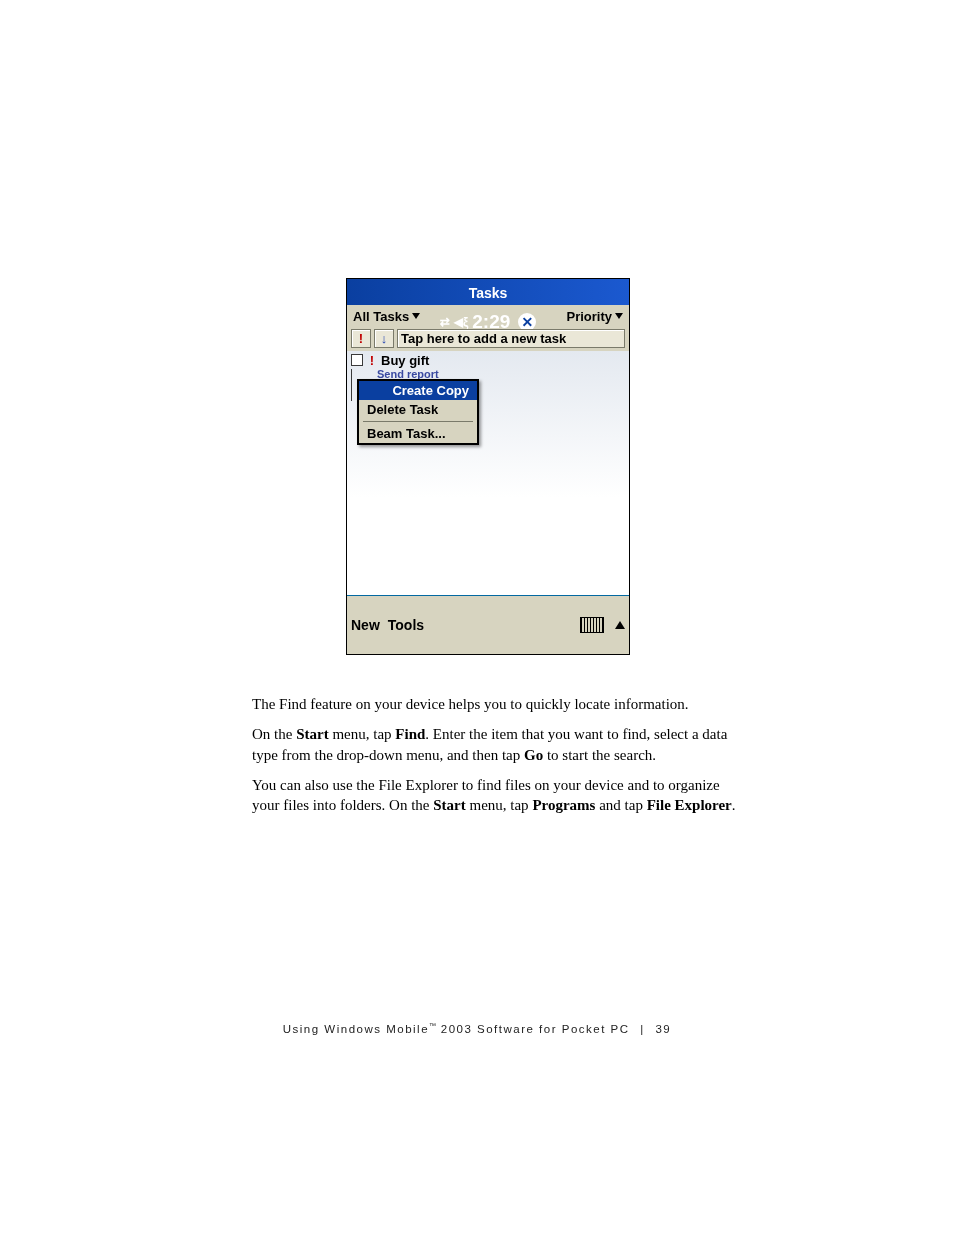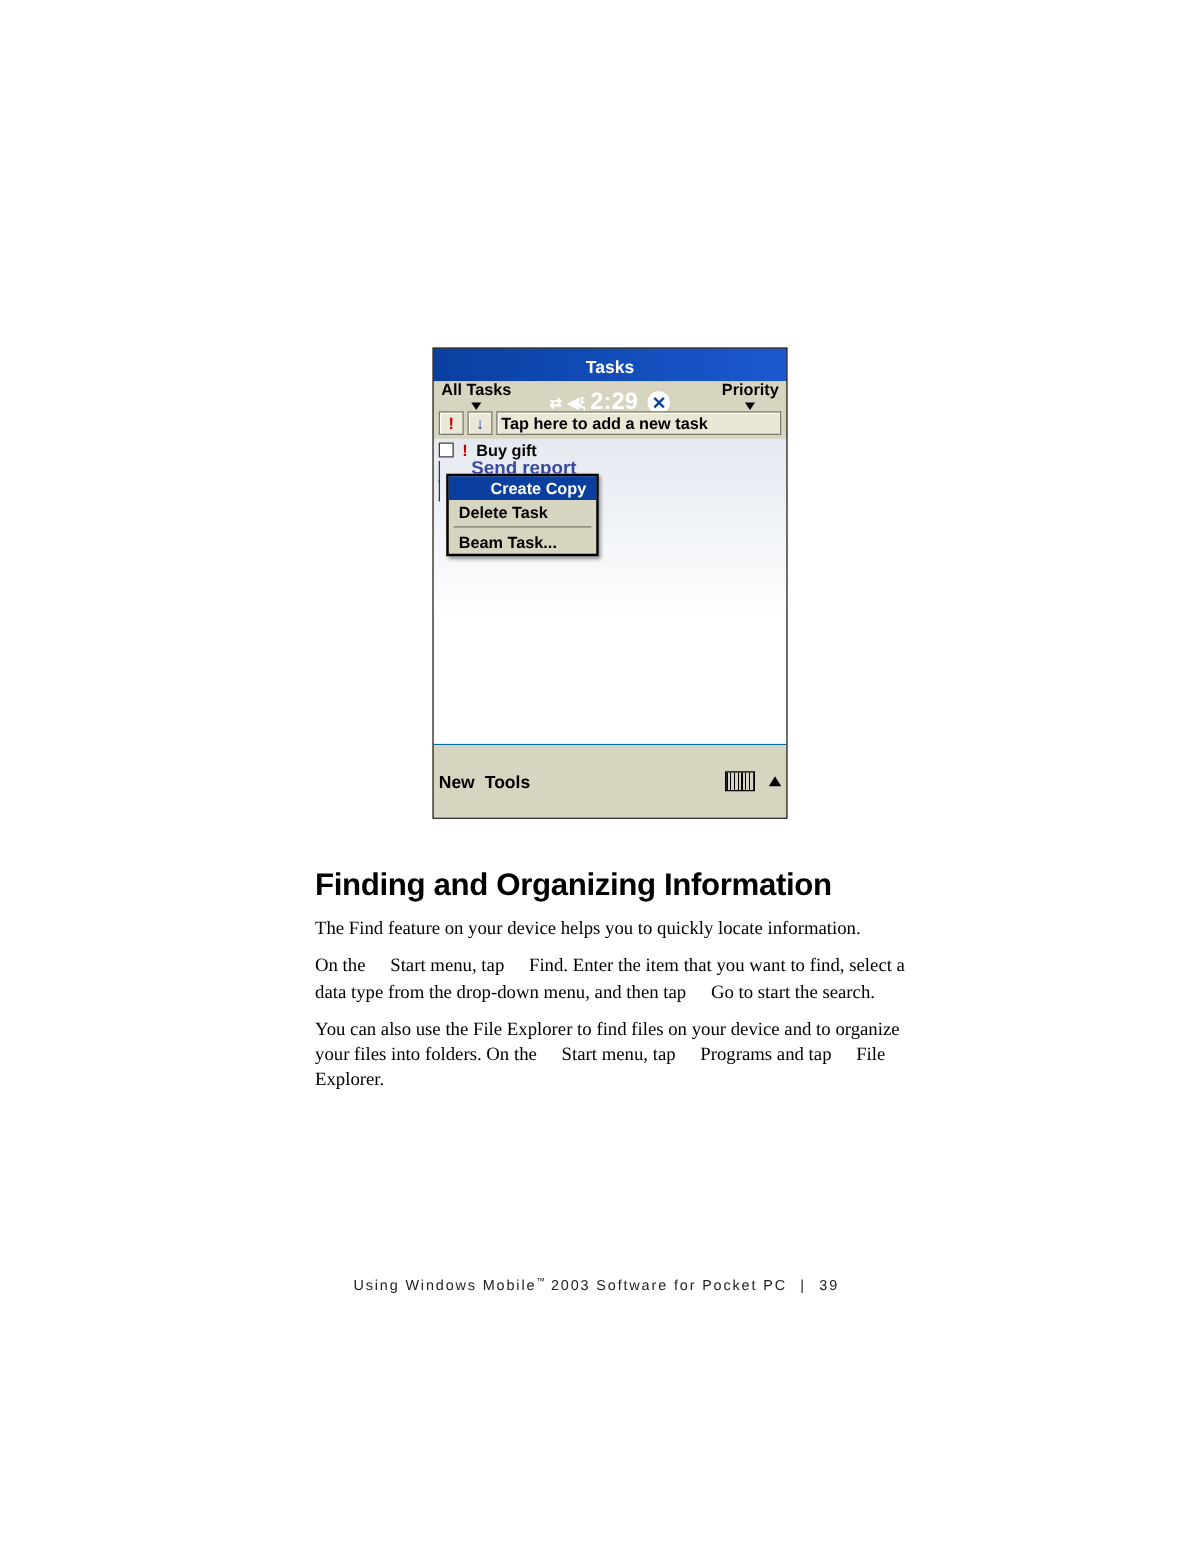--- a/index.html
+++ b/index.html
@@ -76,21 +76,21 @@
     background: #d7d4c0;
     height: 22px;
     display:flex;
     align-items:center;
     padding: 0 6px;
     font-weight:bold;
     color:#000;
     font-size:13px;
     justify-content: space-between;
   }
-  .filterbar .drop { display:flex; align-items:center; gap:3px;flex-direction:column; }
+  .filterbar .drop { display:flex; align-items:center; gap:3px; }
   .drop-arrow {
     width:0; height:0;
     border-left:4px solid transparent;
     border-right:4px solid transparent;
     border-top:6px solid #000;
   }
   .newtask-row {
     background:#d7d4c0;
     padding: 2px 4px 3px 4px;
     display:flex;
@@ -137,21 +137,21 @@
     background:#fff;
     box-sizing:border-box;
   }
   .checkbox.half::after {
     content:"";
     display:block;
     width:100%; height:50%;
     background:#5a5a5a;
   }
   .pri-mark { color:#c00000; font-weight:bold; width:10px; text-align:center; }
-  .task-row.cut { color:#3a4aa0; font-size:15px; padding-left:30px; height:10px; overflow:hidden;}
+  .task-row.cut { color:#3a4aa0; font-size:11px; padding-left:30px; height:10px; overflow:hidden;}
   .context-menu {
     position:absolute;
     left: 10px;
     top: 28px;
     width: 118px;
     background: #d7d4c0;
     border: 2px solid #000;
     box-shadow: 2px 2px 3px rgba(0,0,0,0.4);
     z-index: 5;
     font-weight:bold;
@@ -213,21 +213,21 @@
     font-stretch: condensed;
     font-size: 25px;
     margin: 0 0 10px 0;
     letter-spacing: -0.3px;
   }
   .doc-text p {
     font-size: 15px;
     line-height: 1.35;
     margin: 0 0 10px 0;
   }
-  .b { font-weight:normal;margin-left:16px; }
+  .b { font-weight:bold; }
 
   .footer {
     position:absolute;
     left: 0;
     width: 954px;
     top: 1022px;
     text-align:center;
     font-family: Verdana, Arial, sans-serif;
     font-size: 11.5px;
     letter-spacing: 1.5px;
@@ -306,21 +306,20 @@
       <span>New</span>
       <span>Tools</span>
       <div class="spacer"></div>
       <div class="kb-icon"></div>
       <div class="up-arrow"></div>
     </div>
   </div>
 </div>
 
 <div class="doc-text">
-  <h2>Finding and Organizing Information</h2>
   <p>The Find feature on your device helps you to quickly locate information.</p>
   <p>
     <span>On the </span><span class="b">Start</span><span> menu, tap </span><span class="b">Find</span><span>. Enter the item that you want to find, select a data type from the drop-down menu, and then tap </span><span class="b">Go</span><span> to start the search.</span>
   </p>
   <p>
     <span>You can also use the File Explorer to find files on your device and to organize your files into folders. On the </span><span class="b">Start</span><span> menu, tap </span><span class="b">Programs</span><span> and tap </span><span class="b">File Explorer</span><span>.</span>
   </p>
 </div>
 
 <div class="footer">

